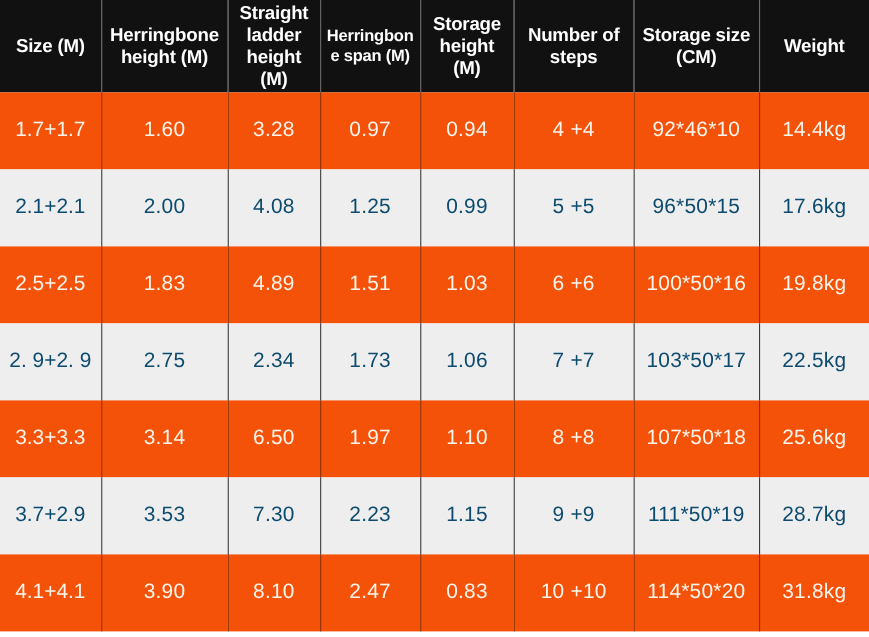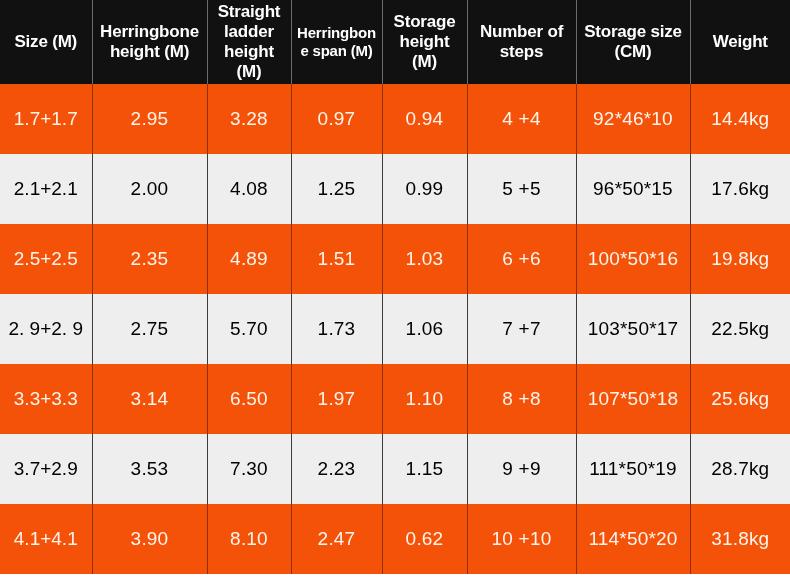--- a/index.html
+++ b/index.html
@@ -59,21 +59,21 @@
   }
   tbody td:last-child { border-right: none; }
 
   tbody tr.odd { background: #f45209; padding-left: 43px; }
   tbody tr.odd td {
     color: #fdf5ec;
     border-right-color: #8c3208;
   }
   tbody tr.even { background: #eeeeee; }
   tbody tr.even td {
-    color: #000000;
+    color: #0c4a6e;
     border-right-color: #3c3c3c;
   }
   tbody tr.even + tr.odd td { box-shadow: none; }
   tbody td.size-col { letter-spacing: 0px; }
   .table-wrap { position: relative; }
 </style>
 </head>
 <body>
 
 <div class="table-wrap">
@@ -96,52 +96,52 @@
       <th class="small"><span>Herringbone span (M)</span></th>
       <th><span>Storage height (M)</span></th>
       <th><span>Number of steps</span></th>
       <th><span>Storage size (CM)</span></th>
       <th><span>Weight</span></th>
     </tr>
   </thead>
   <tbody>
     <tr class="odd">
       <td class="size-col">1.7+1.7</td>
-      <td>2.95</td>
+      <td>1.60</td>
       <td>3.28</td>
       <td>0.97</td>
       <td>0.94</td>
       <td>4 +4</td>
       <td>92*46*10</td>
       <td>14.4kg</td>
     </tr>
     <tr class="even">
       <td class="size-col">2.1+2.1</td>
       <td>2.00</td>
       <td>4.08</td>
       <td>1.25</td>
       <td>0.99</td>
       <td>5 +5</td>
       <td>96*50*15</td>
       <td>17.6kg</td>
     </tr>
     <tr class="odd">
       <td class="size-col">2.5+2.5</td>
-      <td>2.35</td>
+      <td>1.83</td>
       <td>4.89</td>
       <td>1.51</td>
       <td>1.03</td>
       <td>6 +6</td>
       <td>100*50*16</td>
       <td>19.8kg</td>
     </tr>
     <tr class="even">
       <td class="size-col">2. 9+2. 9</td>
       <td>2.75</td>
-      <td>5.70</td>
+      <td>2.34</td>
       <td>1.73</td>
       <td>1.06</td>
       <td>7 +7</td>
       <td>103*50*17</td>
       <td>22.5kg</td>
     </tr>
     <tr class="odd">
       <td class="size-col">3.3+3.3</td>
       <td>3.14</td>
       <td>6.50</td>
@@ -159,20 +159,20 @@
       <td>1.15</td>
       <td>9 +9</td>
       <td>111*50*19</td>
       <td>28.7kg</td>
     </tr>
     <tr class="odd">
       <td class="size-col">4.1+4.1</td>
       <td>3.90</td>
       <td>8.10</td>
       <td>2.47</td>
-      <td>0.62</td>
+      <td>0.83</td>
       <td>10 +10</td>
       <td>114*50*20</td>
       <td>31.8kg</td>
     </tr>
   </tbody>
 </table>
 </div>
 
 </body></html>

